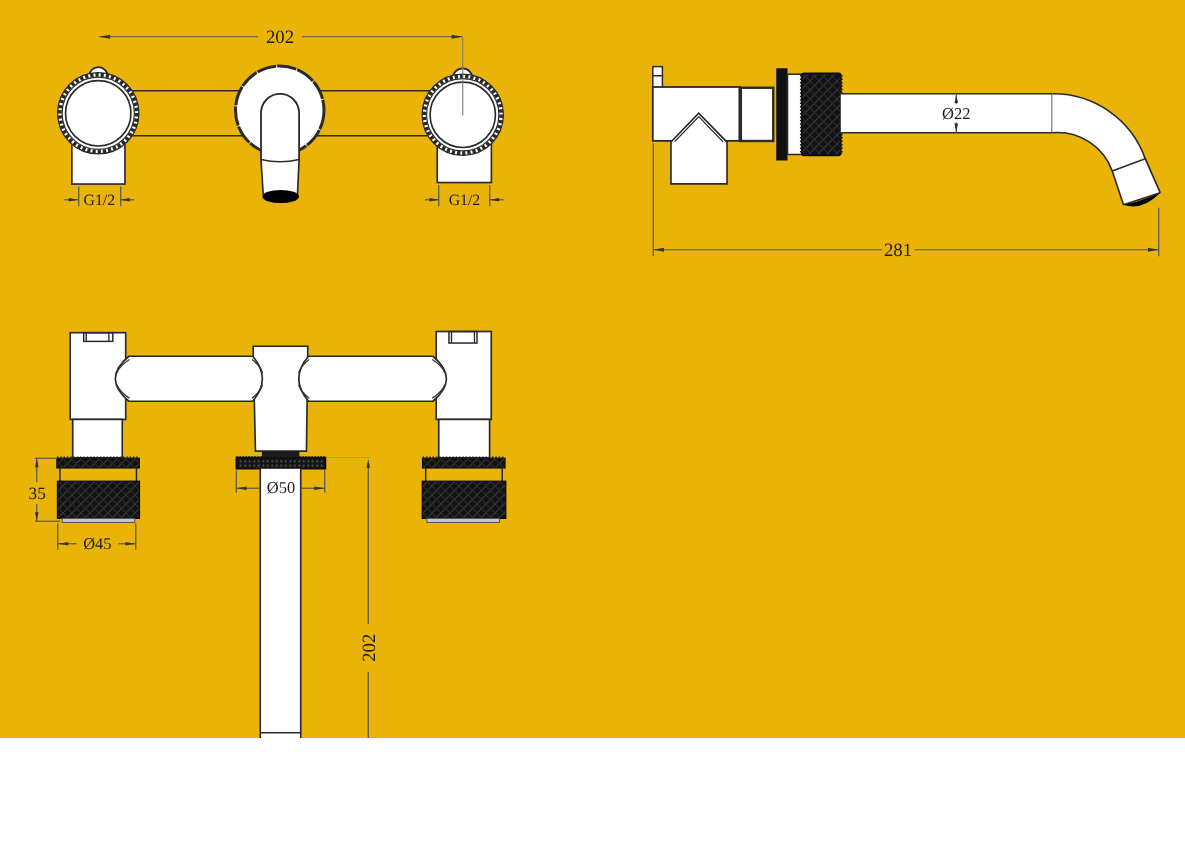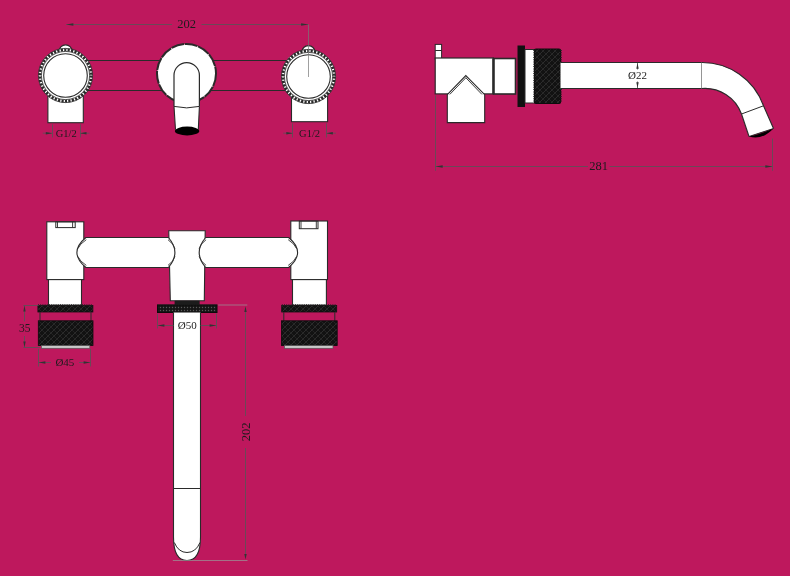--- a/index.html
+++ b/index.html
@@ -1,16 +1,16 @@
 <!DOCTYPE html>
 <html><head>
 <meta charset="utf-8">
 <style>
   html,body{margin:0;padding:0;background:#ffffff;}
-  .page{width:790px;height:576px;position:relative;overflow:hidden;background:#be185d;}
+  .page{width:790px;height:492px;position:relative;overflow:hidden;background:#eab308;}
   text{font-family:"Liberation Serif",serif;fill:#1c1c1c;}
 </style>
 </head>
 <body>
 <div class="page">
 <svg width="790" height="576" viewBox="0 0 790 576">
 <defs>
 <pattern id="knx" width="6" height="6" patternUnits="userSpaceOnUse">
   <rect width="6" height="6" fill="#121212"></rect>
   <path d="M0,6 L6,0 M-1,1 L1,-1 M5,7 L7,5" stroke="#3a3a3a" stroke-width="0.7"></path>

